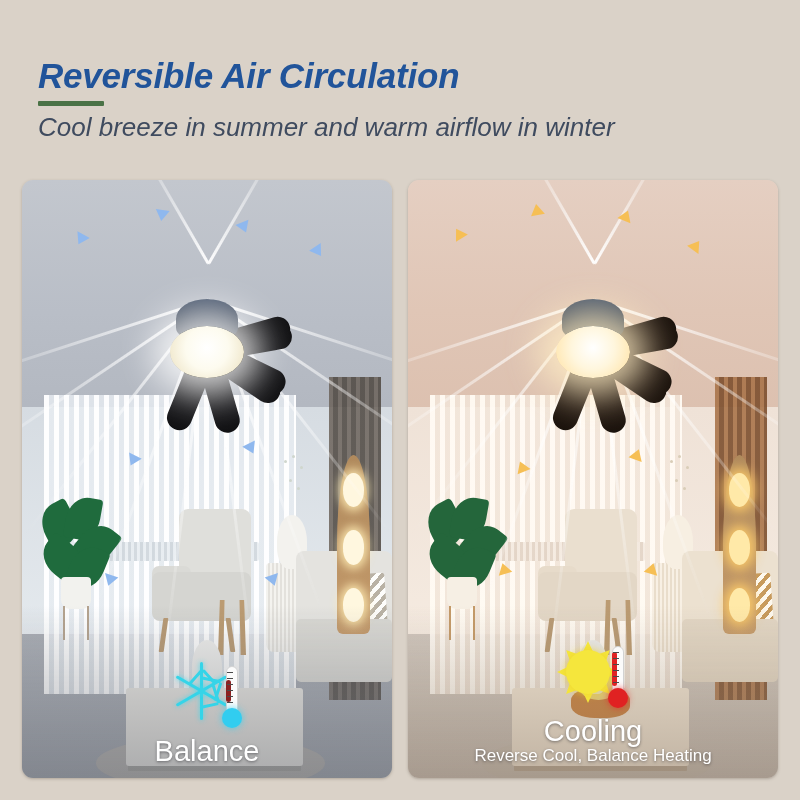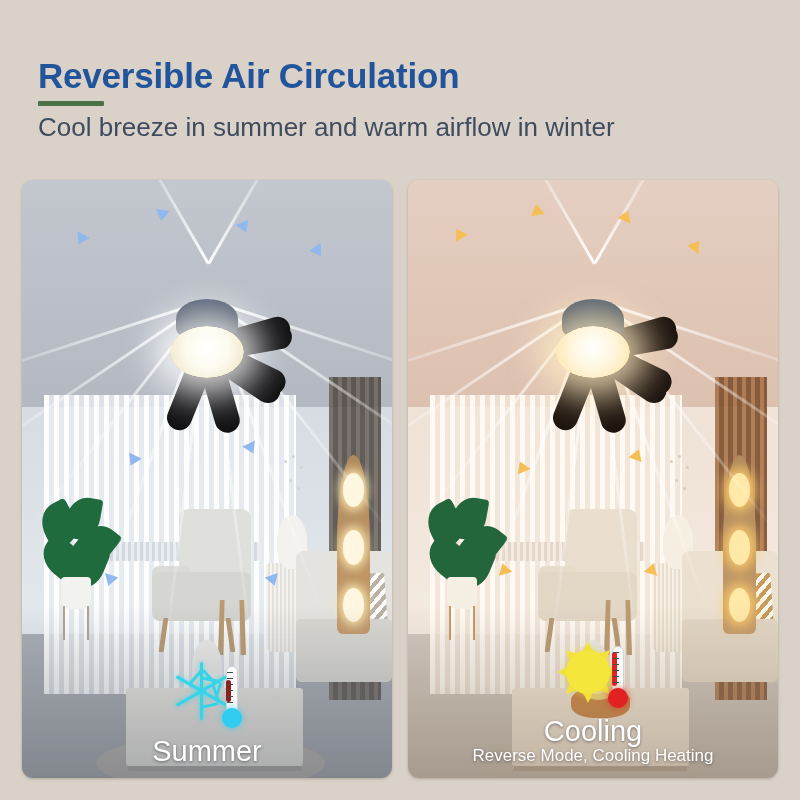--- a/index.html
+++ b/index.html
@@ -5,21 +5,21 @@
   * { margin:0; padding:0; box-sizing:border-box; }
   html, body { width:800px; height:800px; }
   body {
     background:#dad2c8;
     font-family:"Liberation Sans", sans-serif;
     overflow:hidden;
     position:relative;
   }
 
   
-  .header { position:absolute; left:38px; top:58px; width:730px; }
+  .header { position:absolute; left:38px; top:58px; width:730px;font-style:italic; }
   .title {
     font-size:35px; font-weight:bold; color:#21549a;
     letter-spacing:-0.2px; line-height:1.05; white-space:nowrap;
   }
   .accent-bar { width:66px; height:5px; background:#4a7246; margin-top:6px; border-radius:1px; }
   .subtitle {
     margin-top:7px; font-size:26px; color:#3f4b5f;
     line-height:1.08; white-space:nowrap;
   }
   .subnote { font-size:21px; color:#4a5566; line-height:1.1; margin-top:1px; white-space:nowrap; }
@@ -399,21 +399,21 @@
             <i style="top:2px"></i>
               <i style="top:8px"></i>
               <i style="top:14px"></i>
             <i style="top:20px"></i>
               <i style="top:26px"></i>
               <i style="top:32px"></i>
           </div>
           <div class="thermo-bulb"></div>
         </div>
       </div>
-      <div class="season-name">Summer</div>
+      <div class="season-name">Balance</div>
     </div>
   </div>
 
   <div class="panel warm">
     <div class="scene">
       <div class="ceiling"></div>
       <div class="backwall"></div>
       <div class="floor"></div>
       <div class="curtain"></div>
       <div class="drape"></div>
@@ -524,17 +524,17 @@
               <i style="top:8px"></i>
               <i style="top:14px"></i>
             <i style="top:20px"></i>
               <i style="top:26px"></i>
               <i style="top:32px"></i>
           </div>
           <div class="thermo-bulb"></div>
         </div>
       </div>
       <div class="season-name">Cooling</div>
-      <div class="season-desc">Reverse Mode, Cooling Heating</div>
+      <div class="season-desc">Reverse Cool, Balance Heating</div>
     </div>
   </div>
 
 </div>
 
 </body></html>

